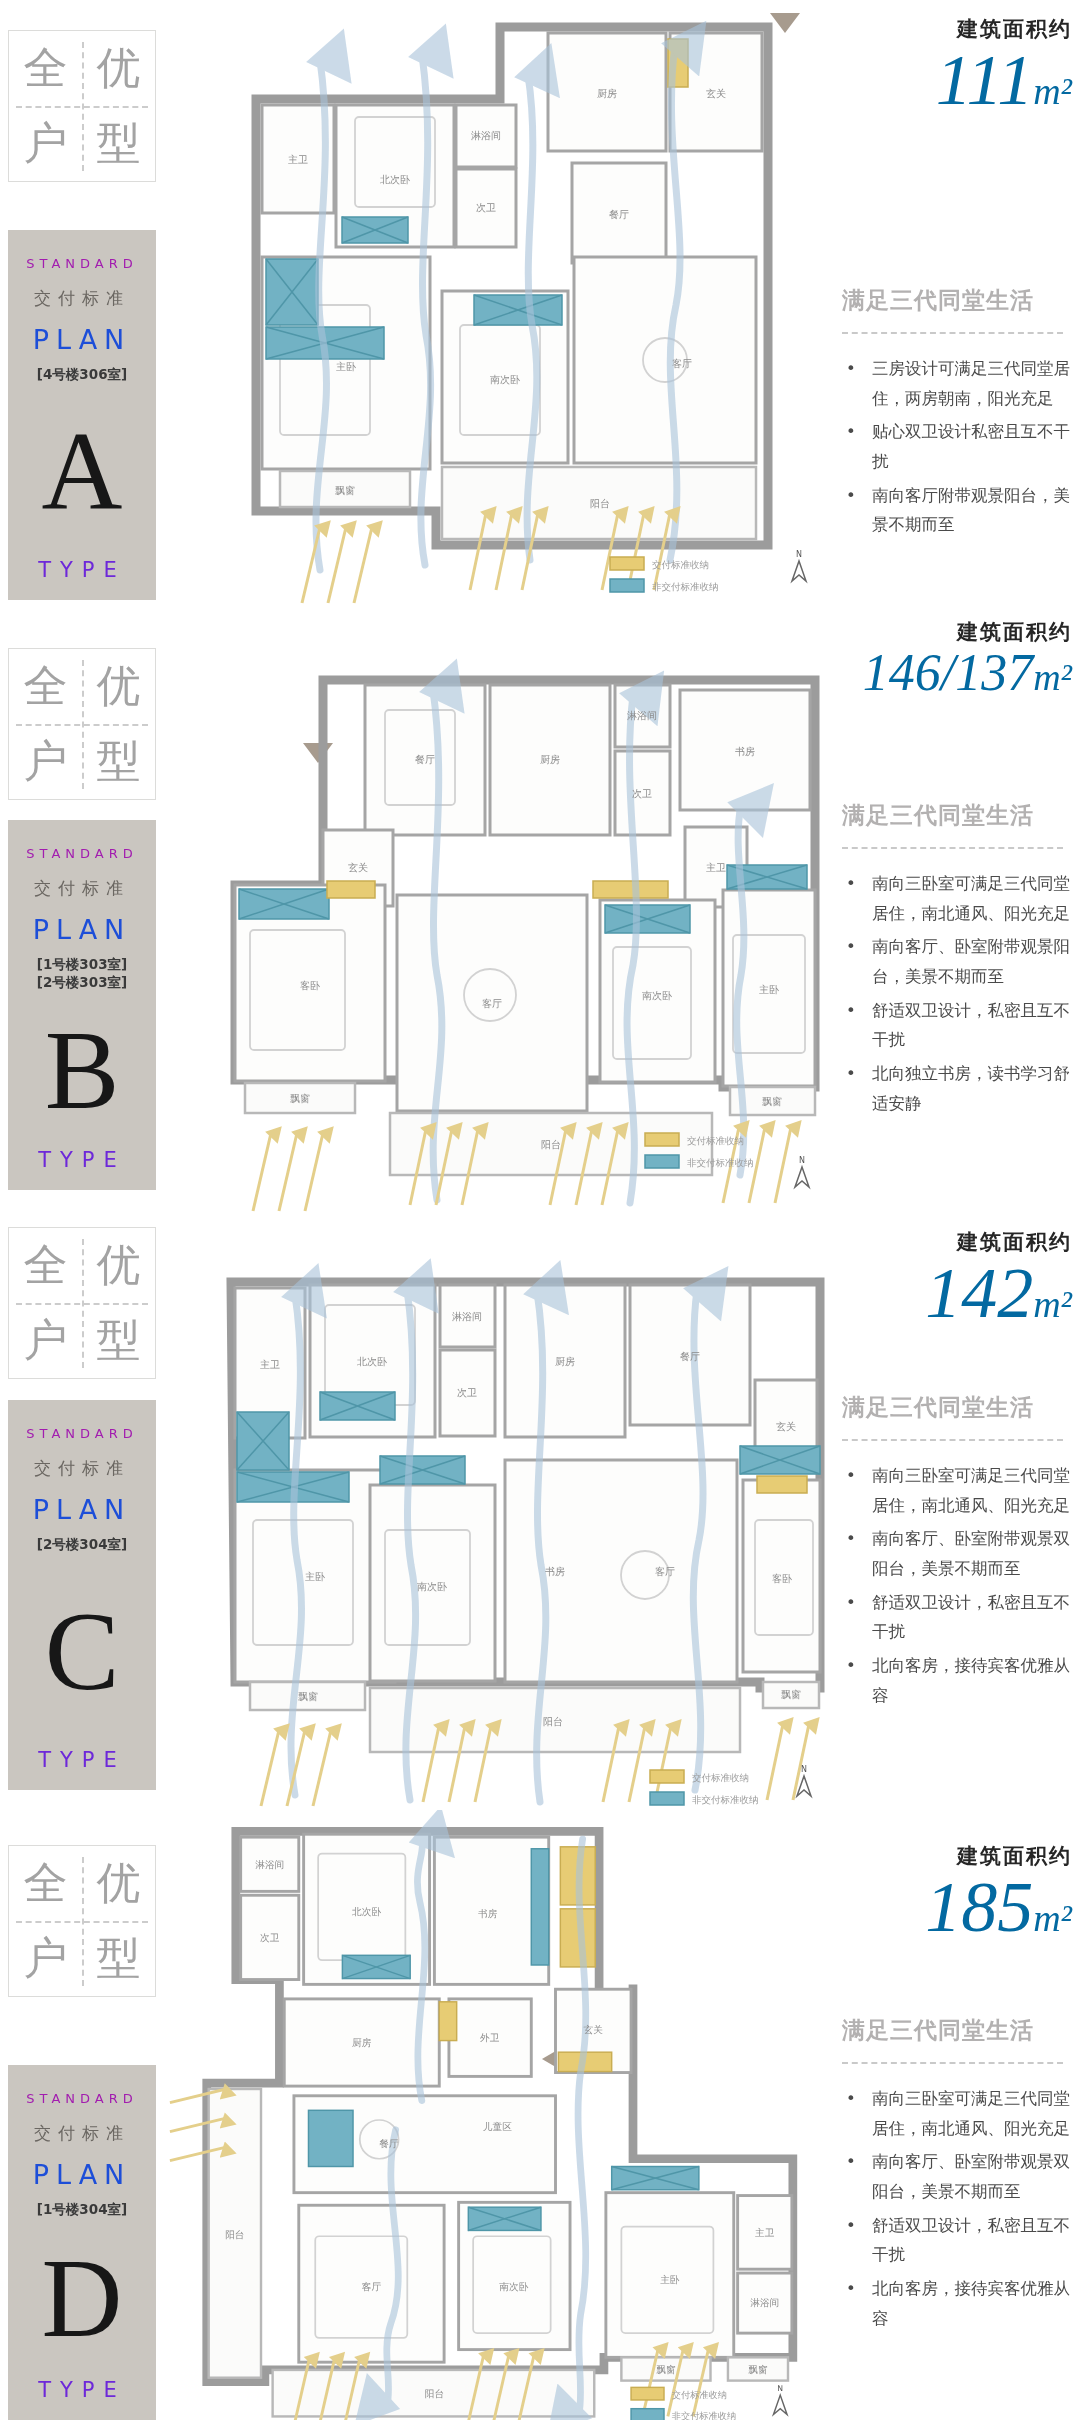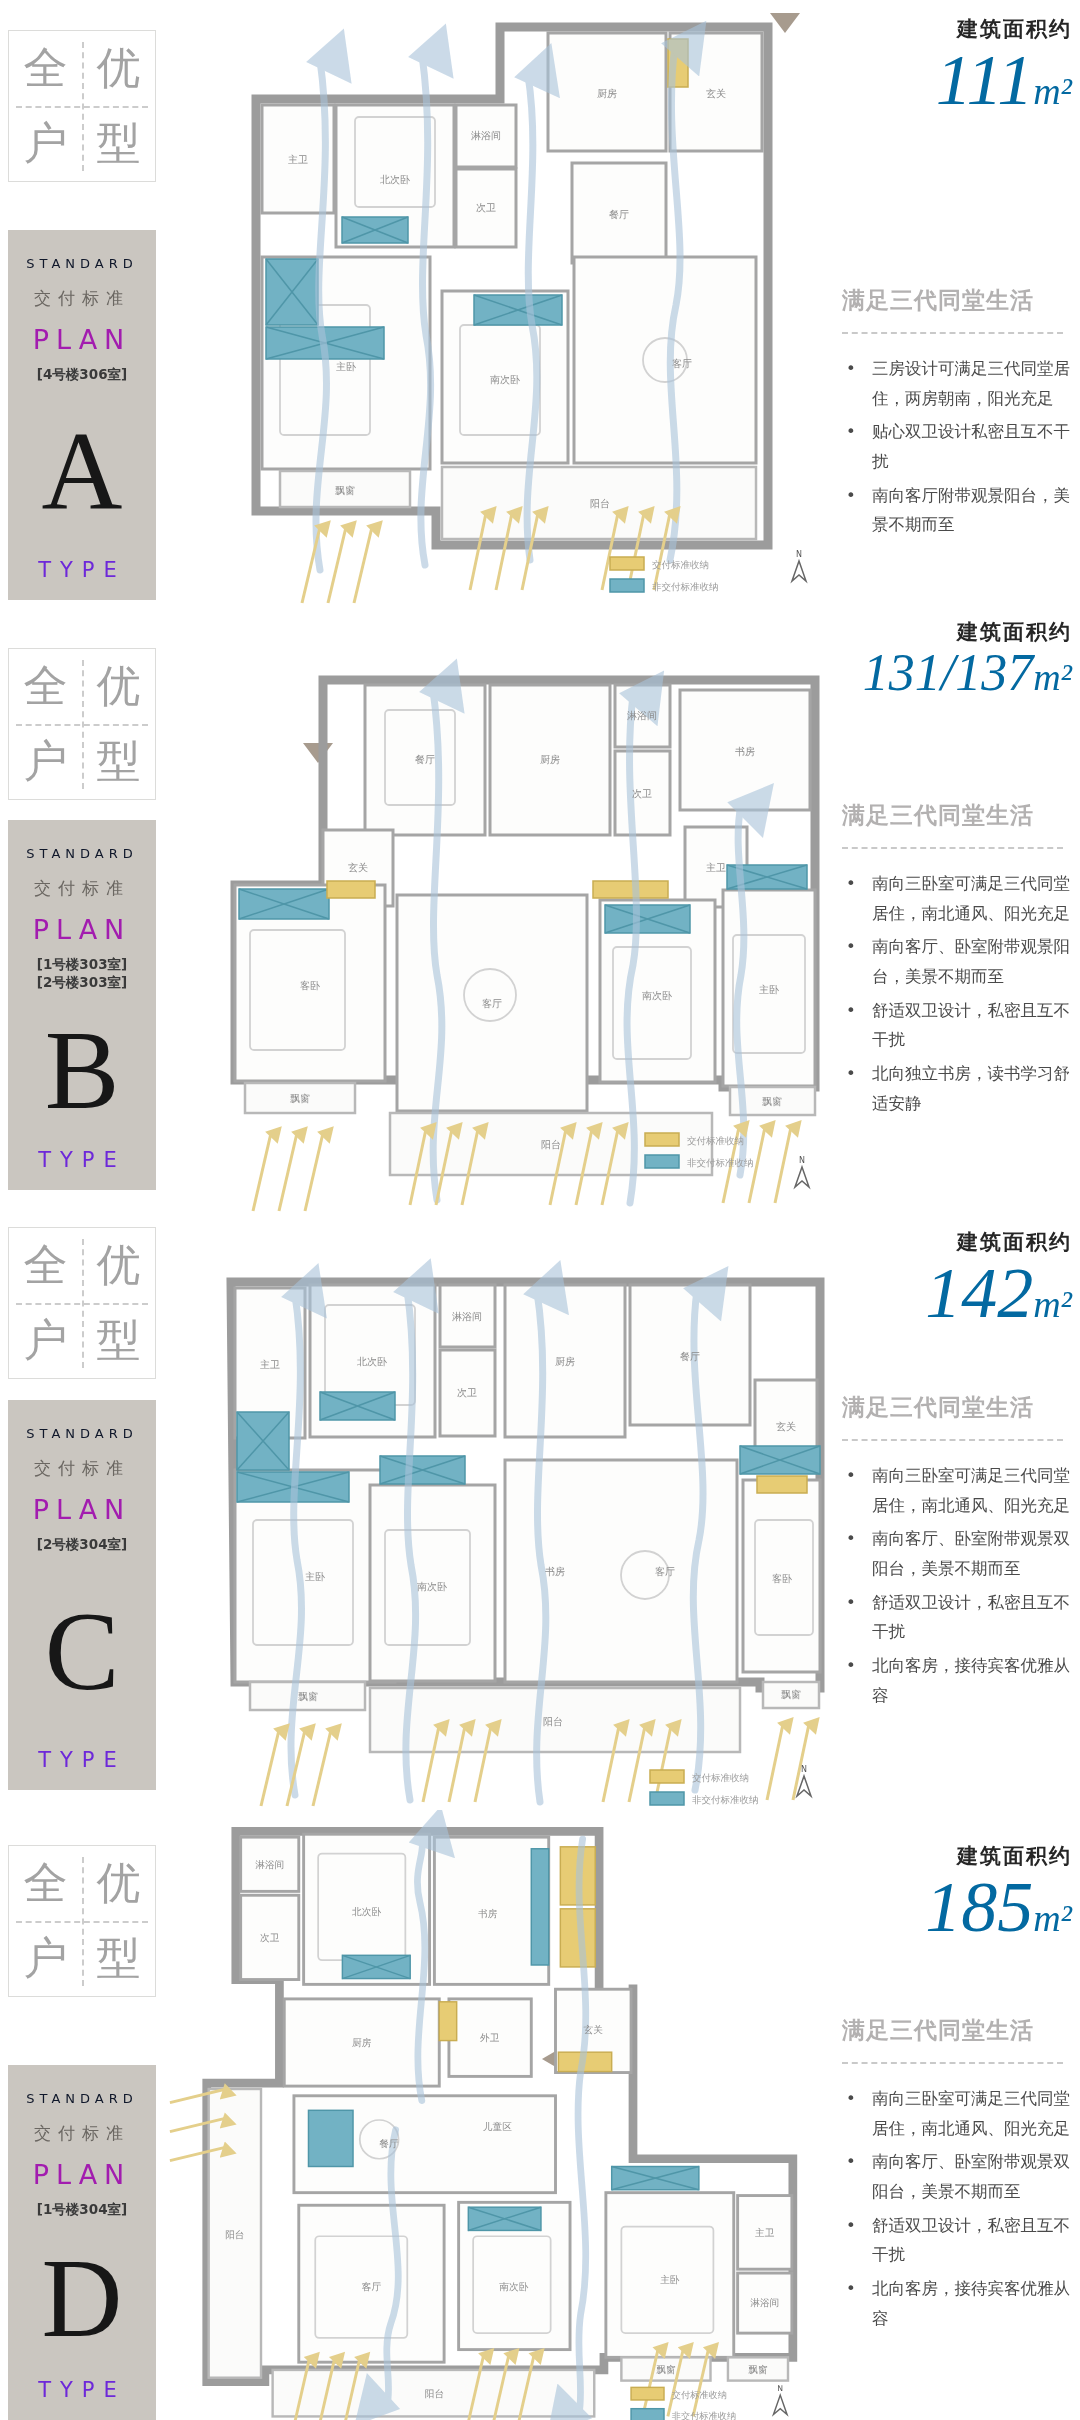--- a/index.html
+++ b/index.html
@@ -16,23 +16,23 @@
                    border-left:2px dashed #cccccc; }
   .badge::after  { content:""; position:absolute; top:50%; left:5%; width:90%;
                    border-top:2px dashed #cccccc; }
   .bchar { display:flex; align-items:center; justify-content:center;
            font-size:44px; color:#a3a3a3; font-weight:500; }
 
   
   .plancard { position:absolute; left:8px; width:148px; background:#cac6c0;
               display:flex; flex-direction:column; align-items:center;
               padding:26px 4px 18px 4px; }
-  .pc-standard { font-size:13px; letter-spacing:5px; color:#0f172a; margin-bottom:16px; }
+  .pc-standard { font-size:13px; letter-spacing:5px; color:#a21caf; margin-bottom:16px; }
   .pc-cn       { font-size:17px; letter-spacing:7px; color:#6b6762; margin-bottom:14px; }
-  .pc-plan     { font-size:27px; letter-spacing:7px; color:#a21caf; margin-bottom:10px; }
+  .pc-plan     { font-size:27px; letter-spacing:7px; color:#1d4ed8; margin-bottom:10px; }
   .pc-room     { font-size:13.5px; font-weight:bold; color:#3a3a3a; line-height:1.35; }
   .pc-letter   { font-family:"Liberation Serif","DejaVu Serif",serif; font-size:112px;
                  line-height:1; color:#171717; margin:auto 0; }
   .pc-type     { font-size:21px; letter-spacing:9px; color:#6d28d9; }
   .area  { position:absolute; left:844px; width:228px; text-align:right; }
   .area-label { font-size:21px; font-weight:bold; color:#262626; letter-spacing:2px; }
   .area-num { font-family:"Liberation Serif","DejaVu Serif",serif; font-style:italic;
               font-size:72px; line-height:1.05; color:#0369a1; white-space:nowrap; }
   .area-num .unit { font-size:38px; }
   .num-sm { font-size:52px; }
@@ -270,21 +270,21 @@
       <text class="lg" x="512" y="511">非交付标准收纳</text>
     </g>
     <g>
       <text class="nl" x="627" y="508">N</text>
       <path class="compass" d="M620,532 L627,512 L634,532 L627,526 Z"></path>
     </g>
   </svg>
 
   <div class="area" style="top:8px">
     <div class="area-label">建筑面积约</div>
-    <div class="area-num num-sm"><span>131/137</span><span class="unit">m²</span></div>
+    <div class="area-num num-sm"><span>146/137</span><span class="unit">m²</span></div>
   </div>
   <div class="desc" style="top:190px">
     <div class="desc-title">满足三代同堂生活</div>
     <div class="dash"></div>
     <ul>
       <li>南向三卧室可满足三代同堂居住，南北通风、阳光充足</li>
       <li>南向客厅、卧室附带观景阳台，美景不期而至</li>
       <li>舒适双卫设计，私密且互不干扰</li>
       <li>北向独立书房，读书学习舒适安静</li>
     </ul>

